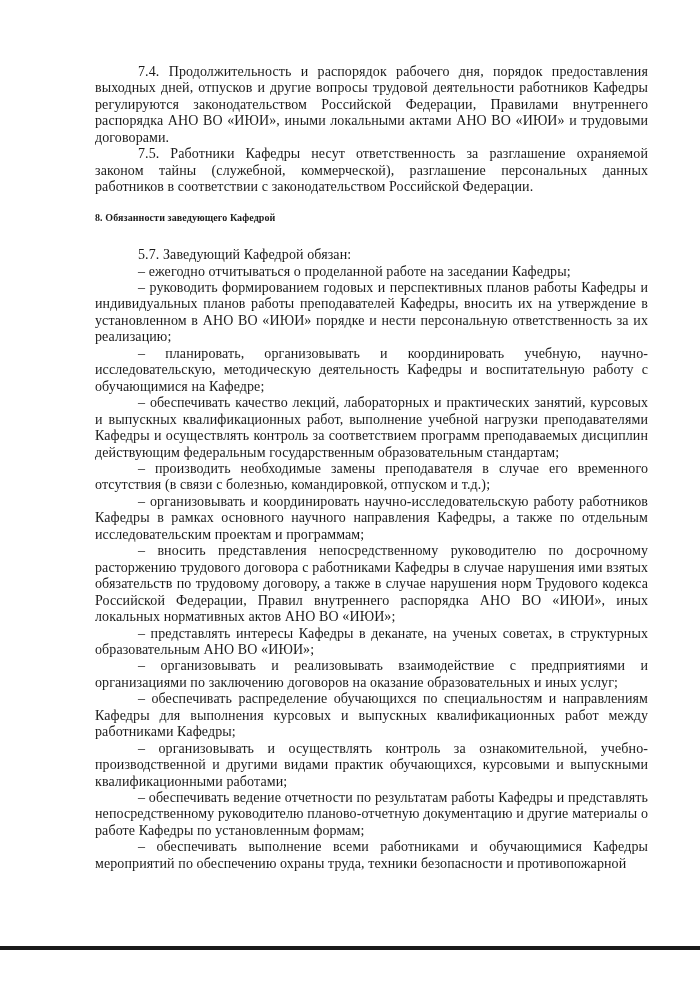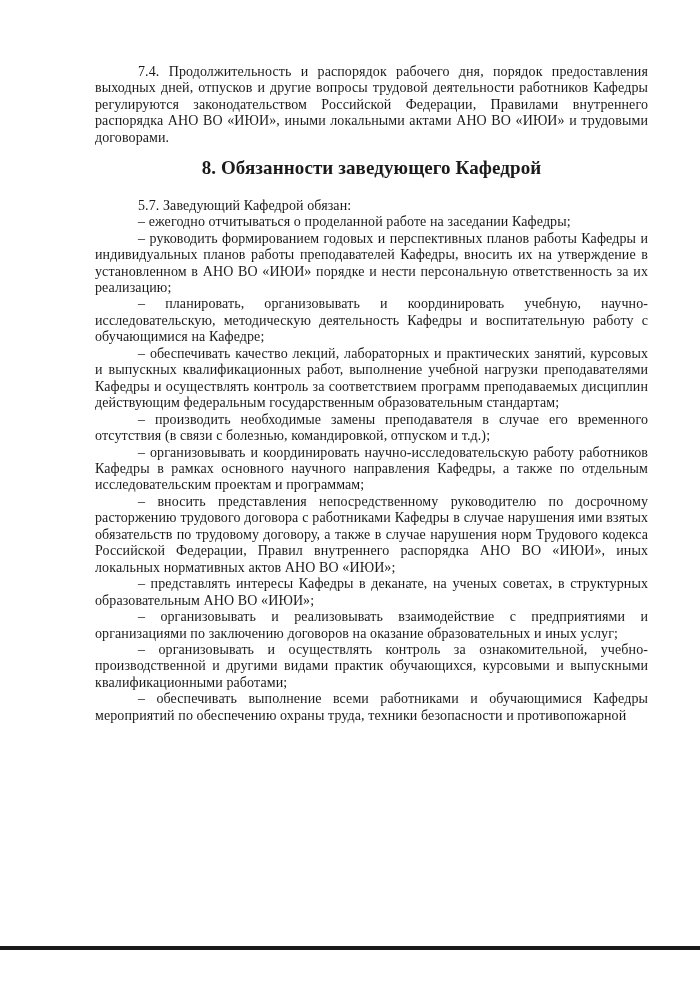--- a/index.html
+++ b/index.html
@@ -27,48 +27,50 @@
     letter-spacing: 0.1px;
   }
   p.para {
     margin: 0;
     padding: 0;
     text-indent: 43px;
   }
   h2.heading {
     margin: 14px 0 21px 0;
     padding: 0;
-    font-size: 19px;
+    font-size: 10px;
     font-weight: bold;
-    text-align: center;
     text-indent: 0;
   }
   .page-edge {
     position: absolute;
     left: 0;
     top: 946px;
     width: 700px;
     height: 4px;
     background: #1a1a1a;
   }
 </style>
 </head>
 <body>
 
 <div class="page">
   <div class="content">
     <p class="para">7.4. Продолжительность и распорядок рабочего дня, порядок предоставления выходных дней, отпусков и другие вопросы трудовой деятельности работников Кафедры регулируются законодательством Российской Федерации, Правилами внутреннего распорядка АНО ВО «ИЮИ», иными локальными актами АНО ВО «ИЮИ» и трудовыми договорами.</p>
+    <p class="para">7.5. Работники Кафедры несут ответственность за разглашение охраняемой законом тайны (служебной, коммерческой), разглашение персональных данных работников в соответствии с законодательством Российской Федерации.</p>
     <h2 class="heading">8. Обязанности заведующего Кафедрой</h2>
     <p class="para">5.7. Заведующий Кафедрой обязан:</p>
     <p class="para">– ежегодно отчитываться о проделанной работе на заседании Кафедры;</p>
     <p class="para">– руководить формированием годовых и перспективных планов работы Кафедры и индивидуальных планов работы преподавателей Кафедры, вносить их на утверждение в установленном в АНО ВО «ИЮИ» порядке и нести персональную ответственность за их реализацию;</p>
     <p class="para">– планировать, организовывать и координировать учебную, научно-исследовательскую, методическую деятельность Кафедры и воспитательную работу с обучающимися на Кафедре;</p>
     <p class="para">– обеспечивать качество лекций, лабораторных и практических занятий, курсовых и выпускных квалификационных работ, выполнение учебной нагрузки преподавателями Кафедры и осуществлять контроль за соответствием программ преподаваемых дисциплин действующим федеральным государственным образовательным стандартам;</p>
     <p class="para">– производить необходимые замены преподавателя в случае его временного отсутствия (в связи с болезнью, командировкой, отпуском и т.д.);</p>
     <p class="para">– организовывать и координировать научно-исследовательскую работу работников Кафедры в рамках основного научного направления Кафедры, а также по отдельным исследовательским проектам и программам;</p>
     <p class="para">– вносить представления непосредственному руководителю по досрочному расторжению трудового договора с работниками Кафедры в случае нарушения ими взятых обязательств по трудовому договору, а также в случае нарушения норм Трудового кодекса Российской Федерации, Правил внутреннего распорядка АНО ВО «ИЮИ», иных локальных нормативных актов АНО ВО «ИЮИ»;</p>
     <p class="para">– представлять интересы Кафедры в деканате, на ученых советах, в структурных образовательным АНО ВО «ИЮИ»;</p>
     <p class="para">– организовывать и реализовывать взаимодействие с предприятиями и организациями по заключению договоров на оказание образовательных и иных услуг;</p>
+    <p class="para">– обеспечивать распределение обучающихся по специальностям и направлениям Кафедры для выполнения курсовых и выпускных квалификационных работ между работниками Кафедры;</p>
     <p class="para">– организовывать и осуществлять контроль за ознакомительной, учебно-производственной и другими видами практик обучающихся, курсовыми и выпускными квалификационными работами;</p>
+    <p class="para">– обеспечивать ведение отчетности по результатам работы Кафедры и представлять непосредственному руководителю планово-отчетную документацию и другие материалы о работе Кафедры по установленным формам;</p>
     <p class="para">– обеспечивать выполнение всеми работниками и обучающимися Кафедры мероприятий по обеспечению охраны труда, техники безопасности и противопожарной</p>
   </div>
   <div class="page-edge"></div>
 </div>
 
 </body></html>

